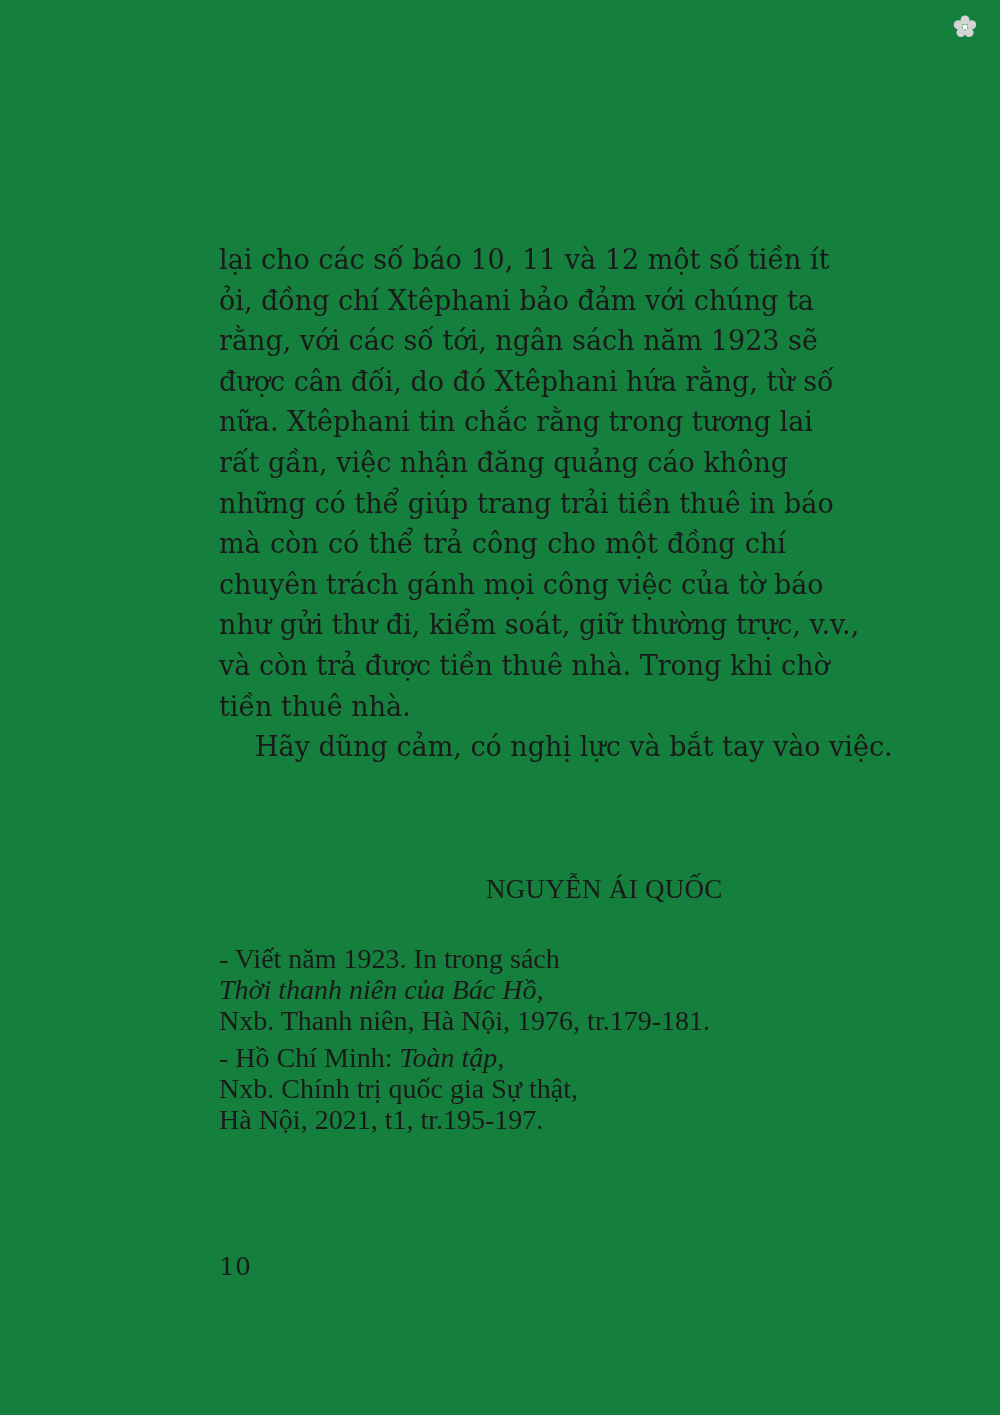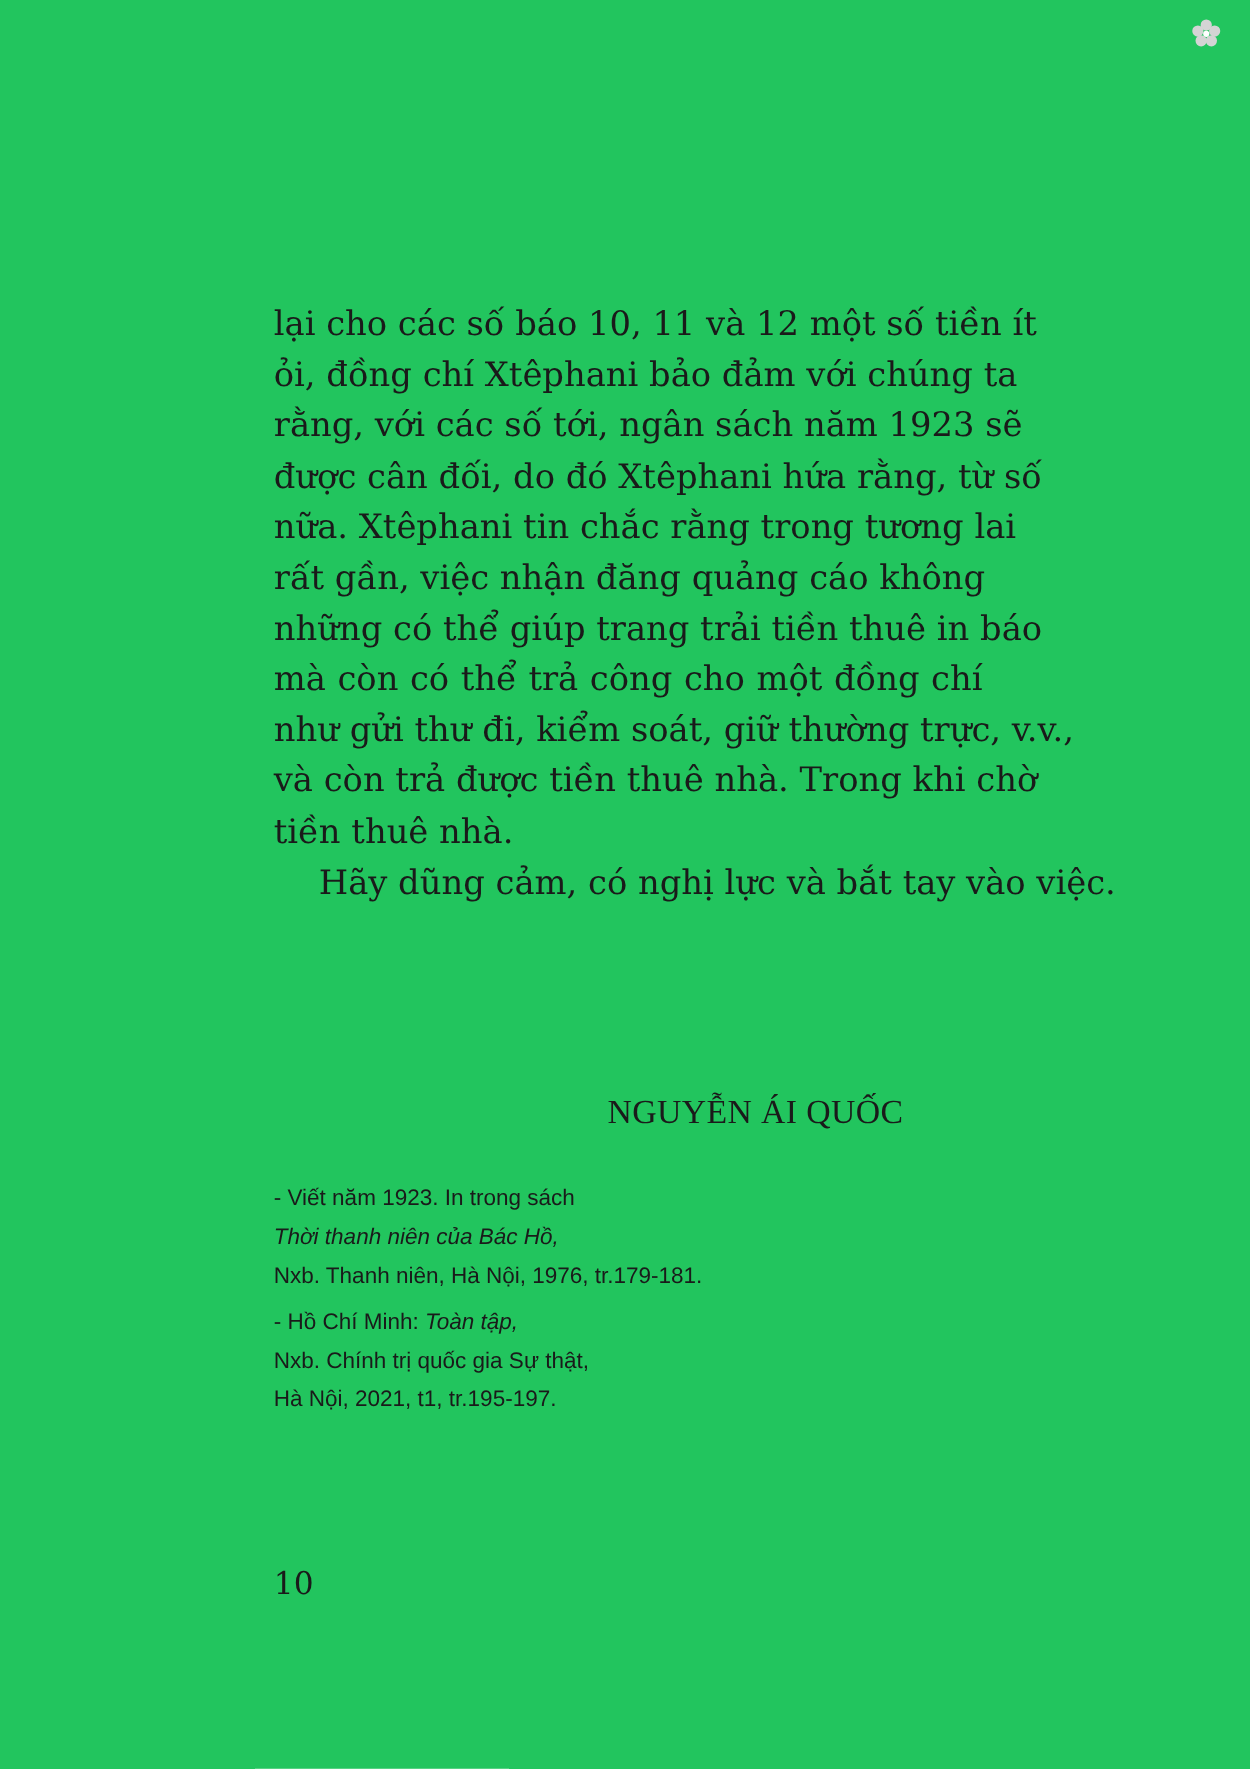--- a/index.html
+++ b/index.html
@@ -1,25 +1,25 @@
 <!DOCTYPE html>
 <html><head>
 <meta charset="utf-8">
 <style>
   html, body { margin: 0; padding: 0; background: #ffffff; }
   body { width: 1000px; height: 1415px; position: relative; overflow: hidden; color: #1a1a1a; }
-  .page { position: absolute; left: 0; top: 0; width: 1000px; height: 1415px; background: #22c55e; }
+  .page { position: absolute; left: 0; top: 0; width: 1000px; height: 1415px; background: #15803d; }
   .flower { position: absolute; left: 952px; top: 14px; width: 26px; height: 26px; }
   .body-text { position: absolute; left: 219px; top: 240px; width: 567px;
     font-family: "DejaVu Serif", "Liberation Serif", serif; font-size: 27px; line-height: 40.6px; }
   .line { display: block; white-space: nowrap; text-align: justify; text-align-last: justify; height: 40.6px; }
   .line.last { text-align-last: left; }
   .line.indent { padding-left: 36px; text-align-last: left; }
   .signature { position: absolute; left: 486px; top: 874px; font-family: "Liberation Serif", serif; font-size: 27px; letter-spacing: 0.3px; }
-  .notes { position: absolute; left: 219px; top: 943px; font-family: Liberation Sans, sans-serif; font-size: 18px; line-height: 31px; }
+  .notes { position: absolute; left: 219px; top: 943px; font-family: Liberation Serif, serif; font-size: 28px; line-height: 31px; }
   .notes .nline { display: block; white-space: nowrap; }
   .notes .gap { height: 6px; }
   em { font-style: italic; }
   .page-num { position: absolute; left: 219px; top: 1252px; font-family: "DejaVu Serif", serif; font-size: 25px; }
 </style>
 </head>
 <body>
 
 <div class="page">
 
@@ -36,20 +36,21 @@
 
   <div class="body-text">
     <span class="line">lại cho các số báo 10, 11 và 12 một số tiền ít</span>
     <span class="line">ỏi, đồng chí Xtêphani bảo đảm với chúng ta</span>
     <span class="line">rằng, với các số tới, ngân sách năm 1923 sẽ</span>
     <span class="line">được cân đối, do đó Xtêphani hứa rằng, từ số</span>
     <span class="line">nữa. Xtêphani tin chắc rằng trong tương lai</span>
     <span class="line">rất gần, việc nhận đăng quảng cáo không</span>
     <span class="line">những có thể giúp trang trải tiền thuê in báo</span>
     <span class="line">mà còn có thể trả công cho một đồng chí</span>
+    <span class="line">chuyên trách gánh mọi công việc của tờ báo</span>
     <span class="line">như gửi thư đi, kiểm soát, giữ thường trực, v.v.,</span>
     <span class="line">và còn trả được tiền thuê nhà. Trong khi chờ</span>
     <span class="line last">tiền thuê nhà.</span>
     <span class="line indent">Hãy dũng cảm, có nghị lực và bắt tay vào việc.</span>
   </div>
 
   <div class="signature">NGUYỄN ÁI QUỐC</div>
 
   <div class="notes">
     <span class="nline">- Viết năm 1923. In trong sách</span>

